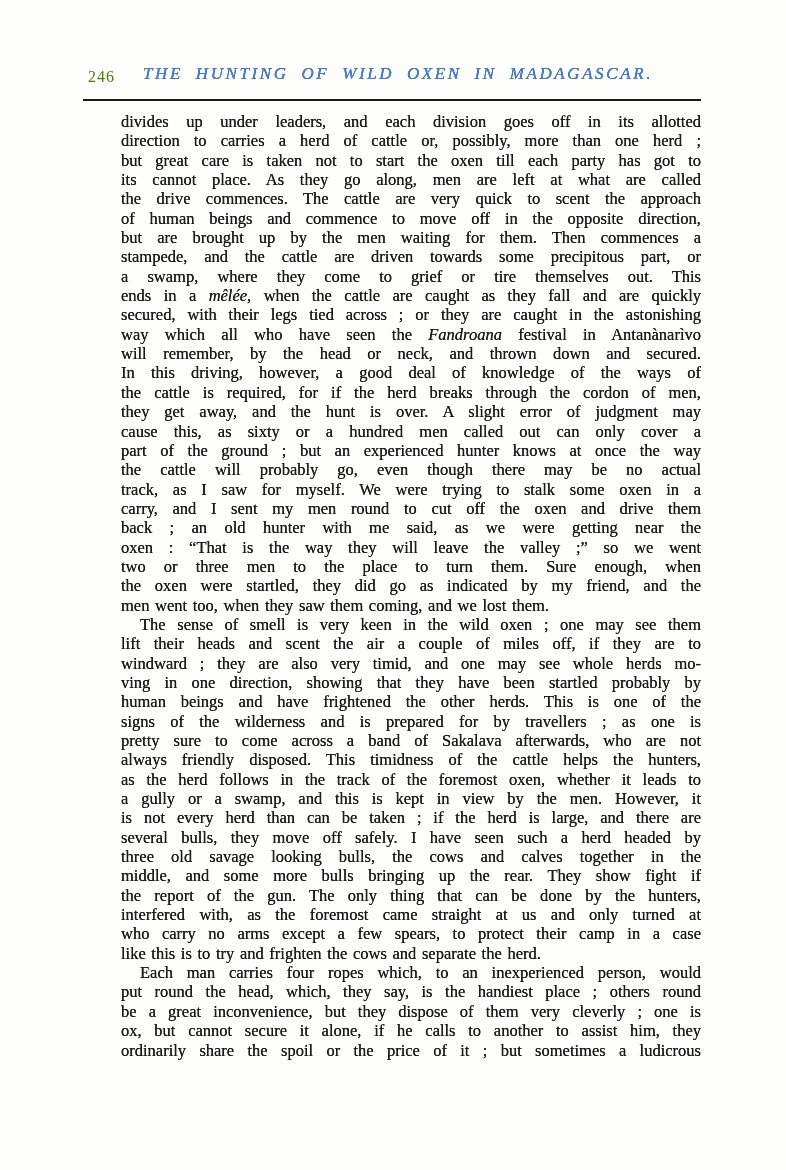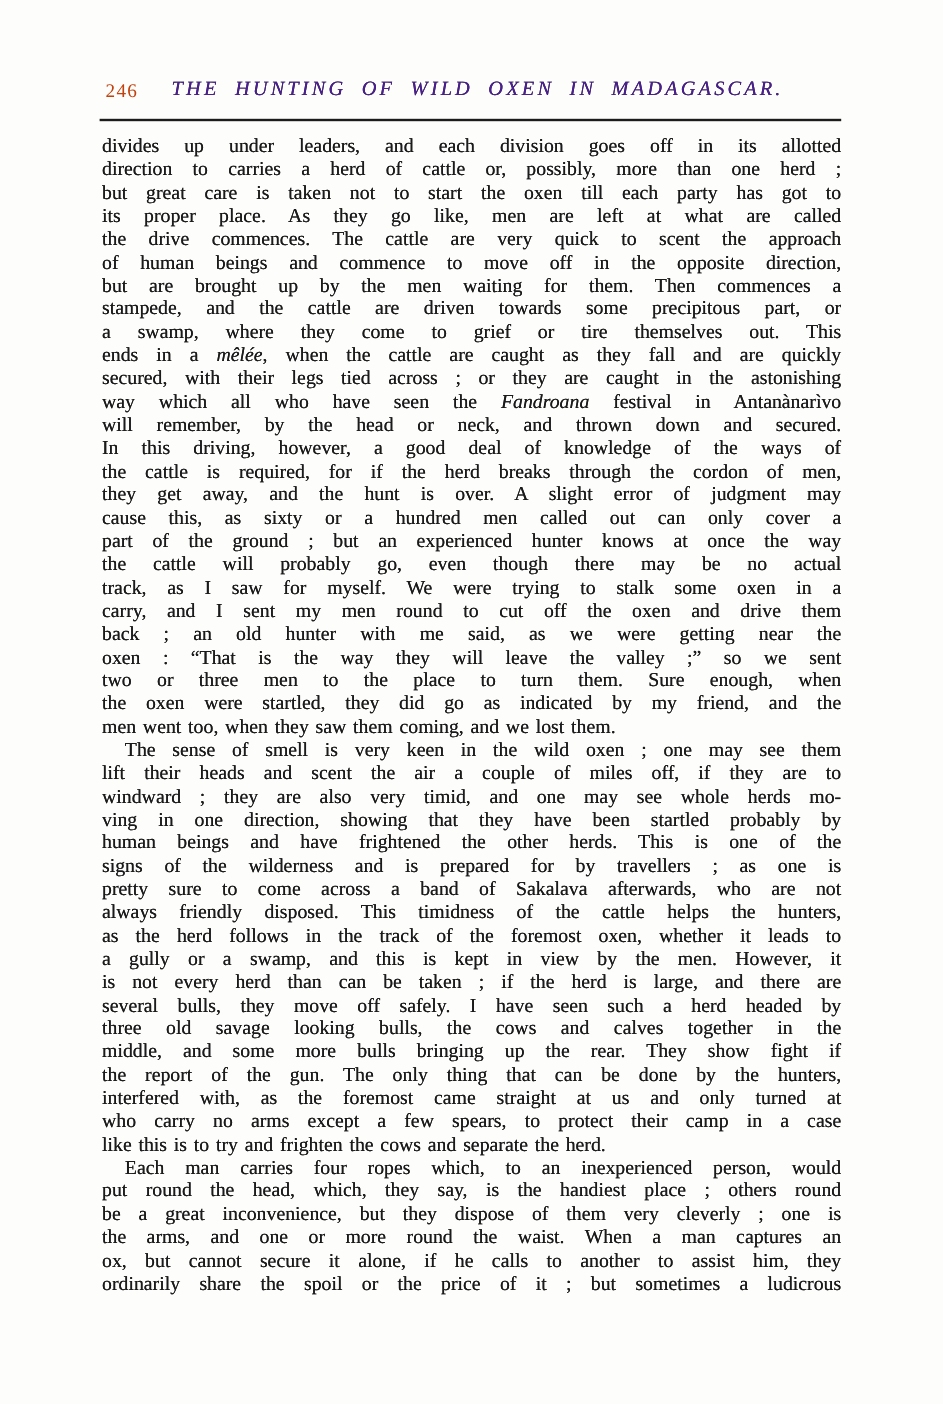--- a/index.html
+++ b/index.html
@@ -24,35 +24,35 @@
     left: 0;
     width: 786px;
     height: 30px;
   }
   .folio {
     position: absolute;
     left: 88px;
     top: 4px;
     font-size: 16px;
     letter-spacing: 1px;
-    color: #c2410c;
+    color: #4d7c0f;
     text-align: right;
   }
   .running-title {
     position: absolute;
     left: 110px;
     width: 576px;
     top: 0;
     text-align: center;
     font-style: italic;
     font-size: 17px;
     letter-spacing: 2.6px;
     word-spacing: 6px;
     white-space: nowrap;
-    color: #4c1d95;
+    color: #3b82f6;
     text-shadow: 0 0 0.4px #161616;
   }
   .header-rule {
     position: absolute;
     top: 99px;
     left: 83px;
     width: 618px;
     height: 2px;
     background: #1c1c1c;
   }
@@ -67,59 +67,60 @@
     color: #1b1b1b;
     text-shadow: 0 0 0.35px #1b1b1b;
   }
   .para { margin: 0; padding: 0; }
   .line {
     text-align: justify;
     text-align-last: justify;
     white-space: normal;
     height: 19.35px;
     overflow: visible;
+    margin-left: 36px;
   }
   .line.short { text-align-last: left; }
   .line.indent { text-indent: 19px; }
   i { font-style: italic; }
 </style>
 </head>
 <body>
 
 <div class="page">
   <div class="running-header">
     <span class="folio">246</span>
     <div class="running-title">THE HUNTING OF WILD OXEN IN MADAGASCAR.</div>
   </div>
   <div class="header-rule"></div>
   <div class="text-column">
       <div class="para">
         <div class="line">divides up under leaders, and each division goes off in its allotted</div>
         <div class="line">direction to carries a herd of cattle or, possibly, more than one herd ;</div>
         <div class="line">but great care is taken not to start the oxen till each party has got to</div>
-        <div class="line">its proper place. As they go like, men are left at what are called</div>
+        <div class="line">its cannot place. As they go along, men are left at what are called</div>
         <div class="line">the drive commences. The cattle are very quick to scent the approach</div>
         <div class="line">of human beings and commence to move off in the opposite direction,</div>
         <div class="line">but are brought up by the men waiting for them. Then commences a</div>
         <div class="line">stampede, and the cattle are driven towards some precipitous part, or</div>
         <div class="line">a swamp, where they come to grief or tire themselves out. This</div>
         <div class="line">ends in a <i>mêlée</i>, when the cattle are caught as they fall and are quickly</div>
         <div class="line">secured, with their legs tied across ; or they are caught in the astonishing</div>
         <div class="line">way which all who have seen the <i>Fandroana</i> festival in Antanànarìvo</div>
         <div class="line">will remember, by the head or neck, and thrown down and secured.</div>
         <div class="line">In this driving, however, a good deal of knowledge of the ways of</div>
         <div class="line">the cattle is required, for if the herd breaks through the cordon of men,</div>
         <div class="line">they get away, and the hunt is over. A slight error of judgment may</div>
         <div class="line">cause this, as sixty or a hundred men called out can only cover a</div>
         <div class="line">part of the ground ; but an experienced hunter knows at once the way</div>
         <div class="line">the cattle will probably go, even though there may be no actual</div>
         <div class="line">track, as I saw for myself. We were trying to stalk some oxen in a</div>
         <div class="line">carry, and I sent my men round to cut off the oxen and drive them</div>
         <div class="line">back ; an old hunter with me said, as we were getting near the</div>
-        <div class="line">oxen : “That is the way they will leave the valley ;” so we sent</div>
+        <div class="line">oxen : “That is the way they will leave the valley ;” so we went</div>
         <div class="line">two or three men to the place to turn them. Sure enough, when</div>
         <div class="line">the oxen were startled, they did go as indicated by my friend, and the</div>
         <div class="line short">men went too, when they saw them coming, and we lost them.</div>
       </div>
       <div class="para">
         <div class="line indent">The sense of smell is very keen in the wild oxen ; one may see them</div>
         <div class="line">lift their heads and scent the air a couple of miles off, if they are to</div>
         <div class="line">windward ; they are also very timid, and one may see whole herds mo-</div>
         <div class="line">ving in one direction, showing that they have been startled probably by</div>
         <div class="line">human beings and have frightened the other herds. This is one of the</div>
@@ -134,18 +135,17 @@
         <div class="line">middle, and some more bulls bringing up the rear. They show fight if</div>
         <div class="line">the report of the gun. The only thing that can be done by the hunters,</div>
         <div class="line">interfered with, as the foremost came straight at us and only turned at</div>
         <div class="line">who carry no arms except a few spears, to protect their camp in a case</div>
         <div class="line short">like this is to try and frighten the cows and separate the herd.</div>
       </div>
       <div class="para">
         <div class="line indent">Each man carries four ropes which, to an inexperienced person, would</div>
         <div class="line">put round the head, which, they say, is the handiest place ; others round</div>
         <div class="line">be a great inconvenience, but they dispose of them very cleverly ; one is</div>
-        <div class="line">the arms, and one or more round the waist. When a man captures an</div>
         <div class="line">ox, but cannot secure it alone, if he calls to another to assist him, they</div>
         <div class="line">ordinarily share the spoil or the price of it ; but sometimes a ludicrous</div>
       </div>
     </div>
 </div>
 
 </body></html>

